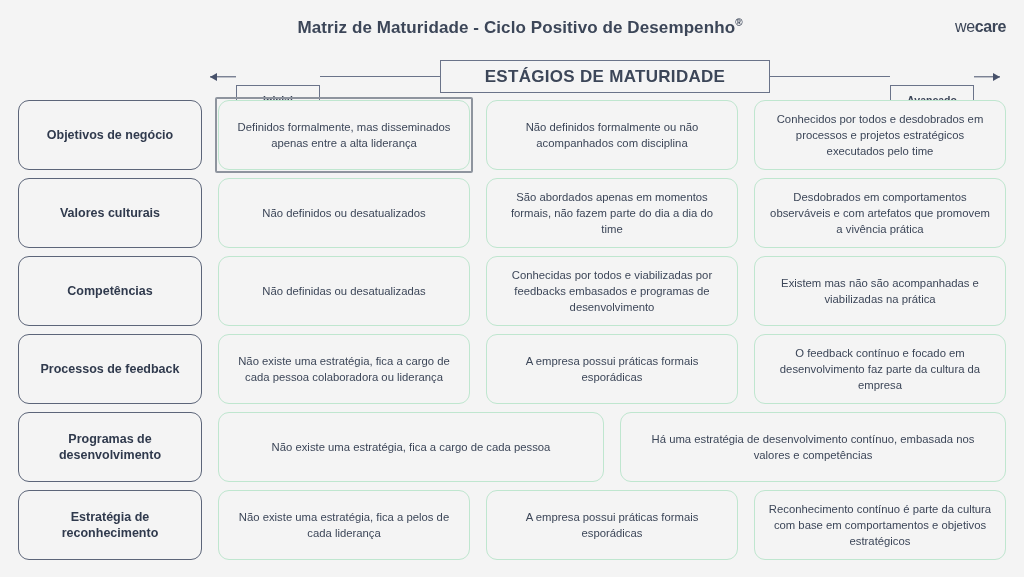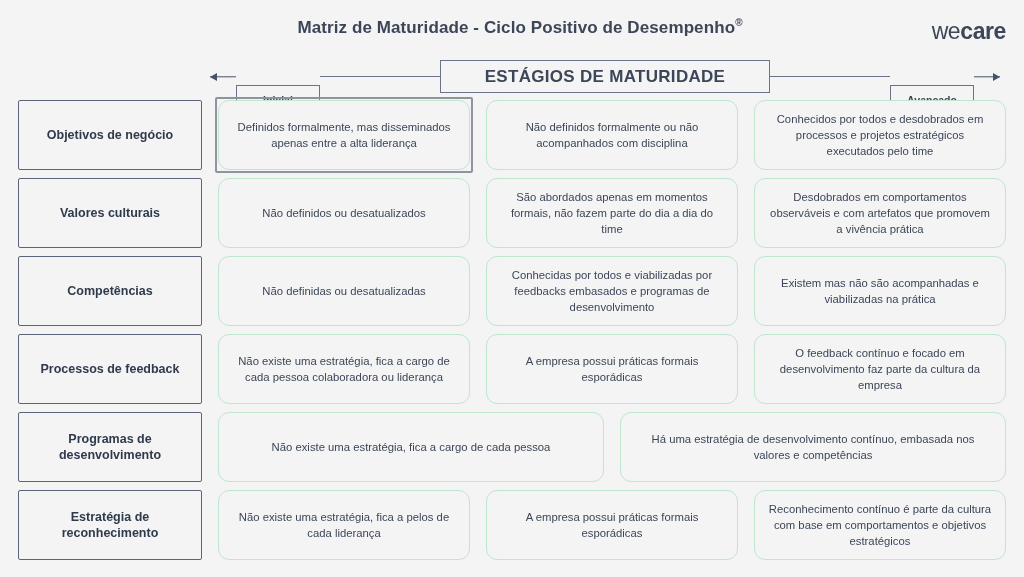--- a/index.html
+++ b/index.html
@@ -31,21 +31,21 @@
     font-size: 17px;
     font-weight: bold;
     letter-spacing: 0.1px;
     color: #3c4658;
   }
   .title .reg { font-size: 10px; vertical-align: super; }
 
   .logo {
     position: absolute;
     right: 18px; top: 18px;
-    font-size: 23px;
+    font-size: 16px;
     color: #3c4658;
     letter-spacing: -0.4px;
   }
   .logo .we { font-weight: 300; }
   .logo .care { font-weight: bold; }
 
   
   .stage-bar {
     position: absolute;
     top: 60px;
@@ -133,21 +133,21 @@
     display: flex;
     align-items: stretch;
     height: 70px;
     padding: 0 18px;
     box-sizing: border-box;
     gap: 16px;
   }
   .label-cell {
     flex: 0 0 184px;
     border: 1.6px solid #5c6579;
-    border-radius: 2px;
+    border-radius: 11px;
     background: #f4f4f4;
     display: flex;
     align-items: center;
     justify-content: center;
     text-align: center;
     font-size: 12.5px;
     font-weight: bold;
     line-height: 1.3;
     color: #303a4d;
     padding: 4px 10px;

